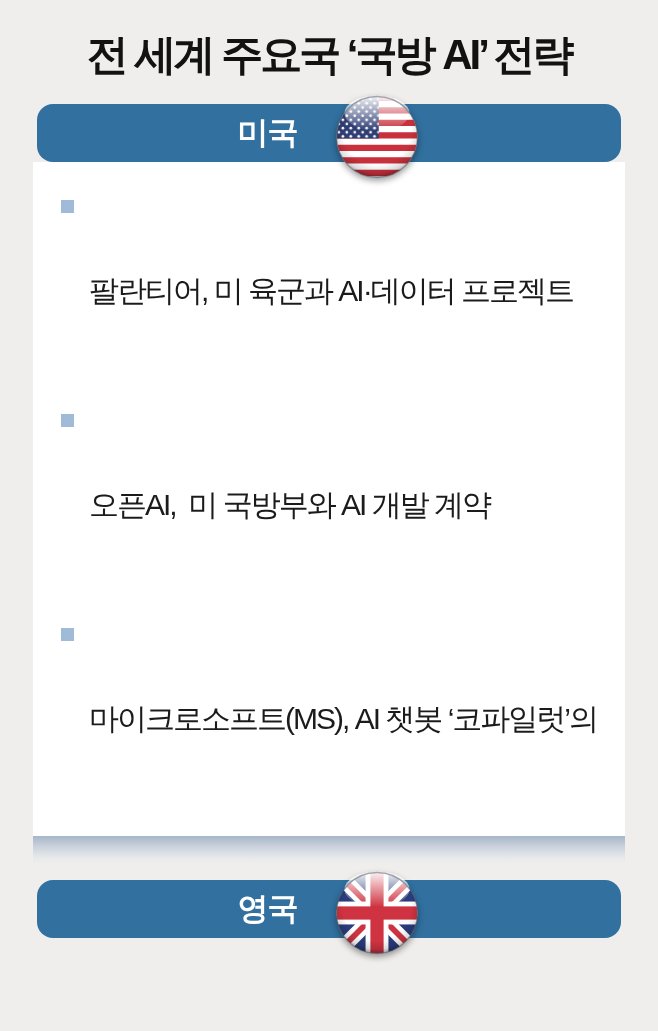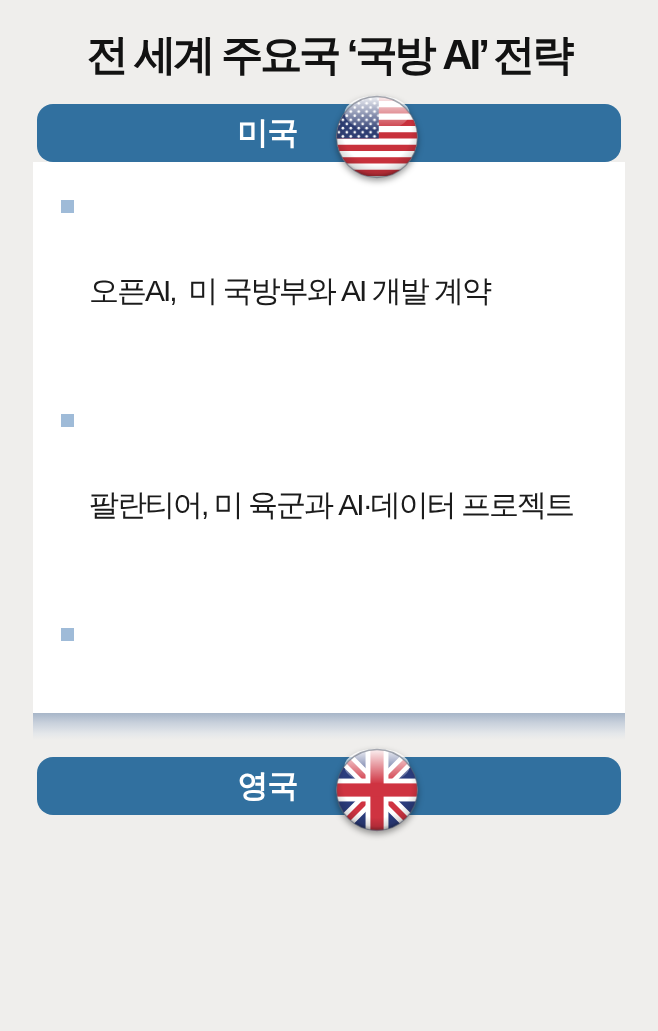--- a/index.html
+++ b/index.html
@@ -133,32 +133,33 @@
           <ellipse cx="50" cy="23" rx="37" ry="20" fill="url(#usGloss)"></ellipse>
           <circle cx="50" cy="50" r="46" fill="url(#usShade)"></circle>
           <circle cx="50" cy="50" r="46" fill="none" stroke="#5c6472" stroke-opacity="0.55" stroke-width="1.6"></circle>
         </svg>
       </span>
     </div>
     <div class="sec-body h-usa">
       <div class="bullet">
         <span class="sq"></span>
         <div class="btxt">
+          <div>팔란티어, 미 육군과 AI·데이터 프로젝트</div>
+        </div>
+      </div>
+      <div class="bullet">
+        <span class="sq"></span>
+        <div class="btxt">
           <div>오픈AI,  미 국방부와 AI 개발 계약</div>
         </div>
       </div>
       <div class="bullet">
         <span class="sq"></span>
         <div class="btxt">
-          <div>팔란티어, 미 육군과 AI·데이터 프로젝트</div>
-        </div>
-      </div>
-      <div class="bullet">
-        <span class="sq"></span>
-        <div class="btxt">
+          <div>마이크로소프트(MS), AI 챗봇 ‘코파일럿’의</div>
         </div>
       </div>
     </div>
     <div class="sec-shadow"></div>
   </section>
 
   <section class="section">
     <div class="sec-header">
       <span class="sec-label">영국</span>
       <span class="flag-wrap">

